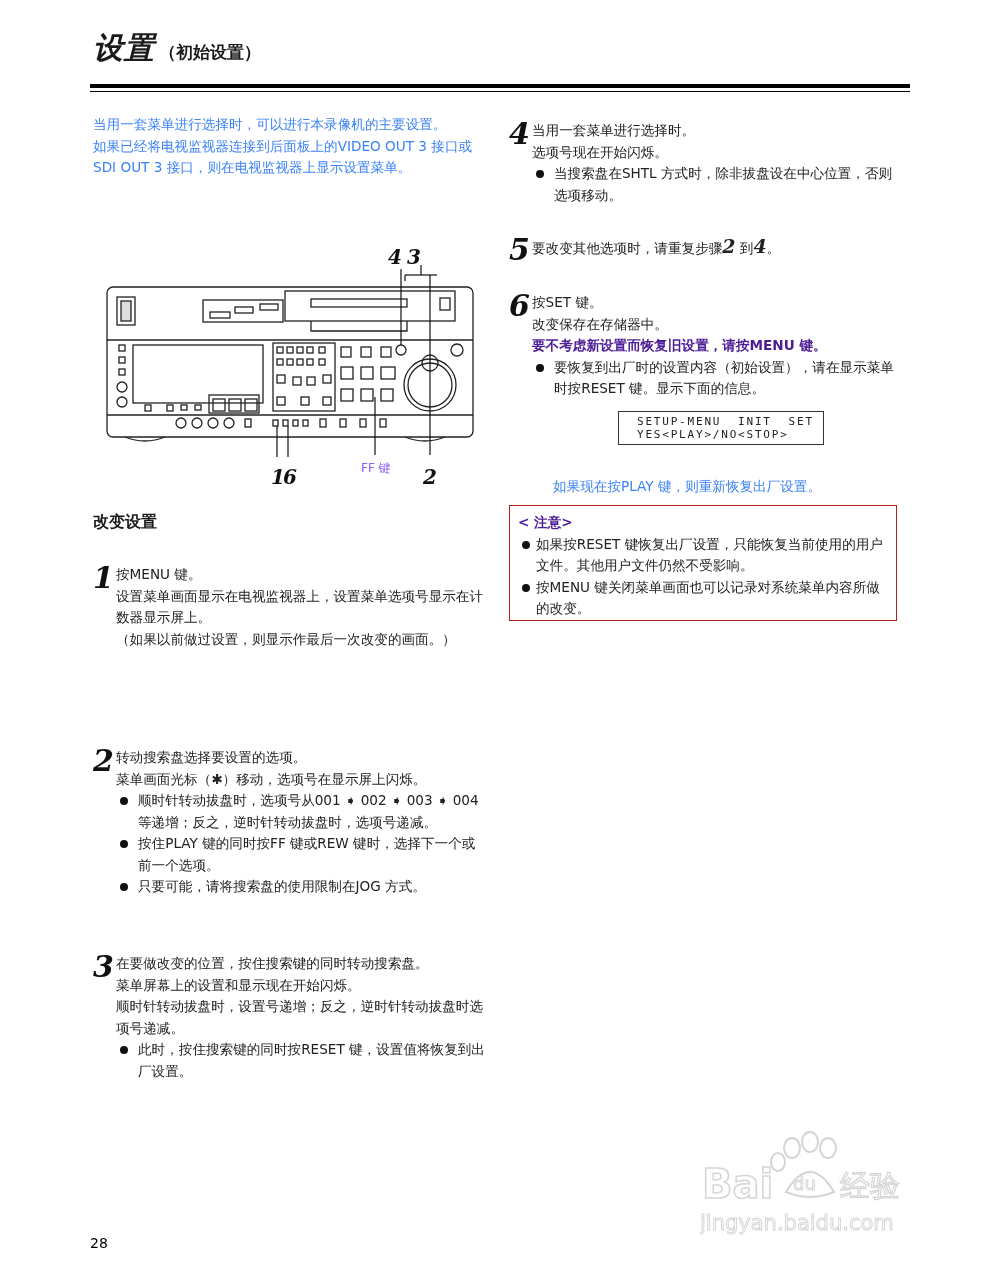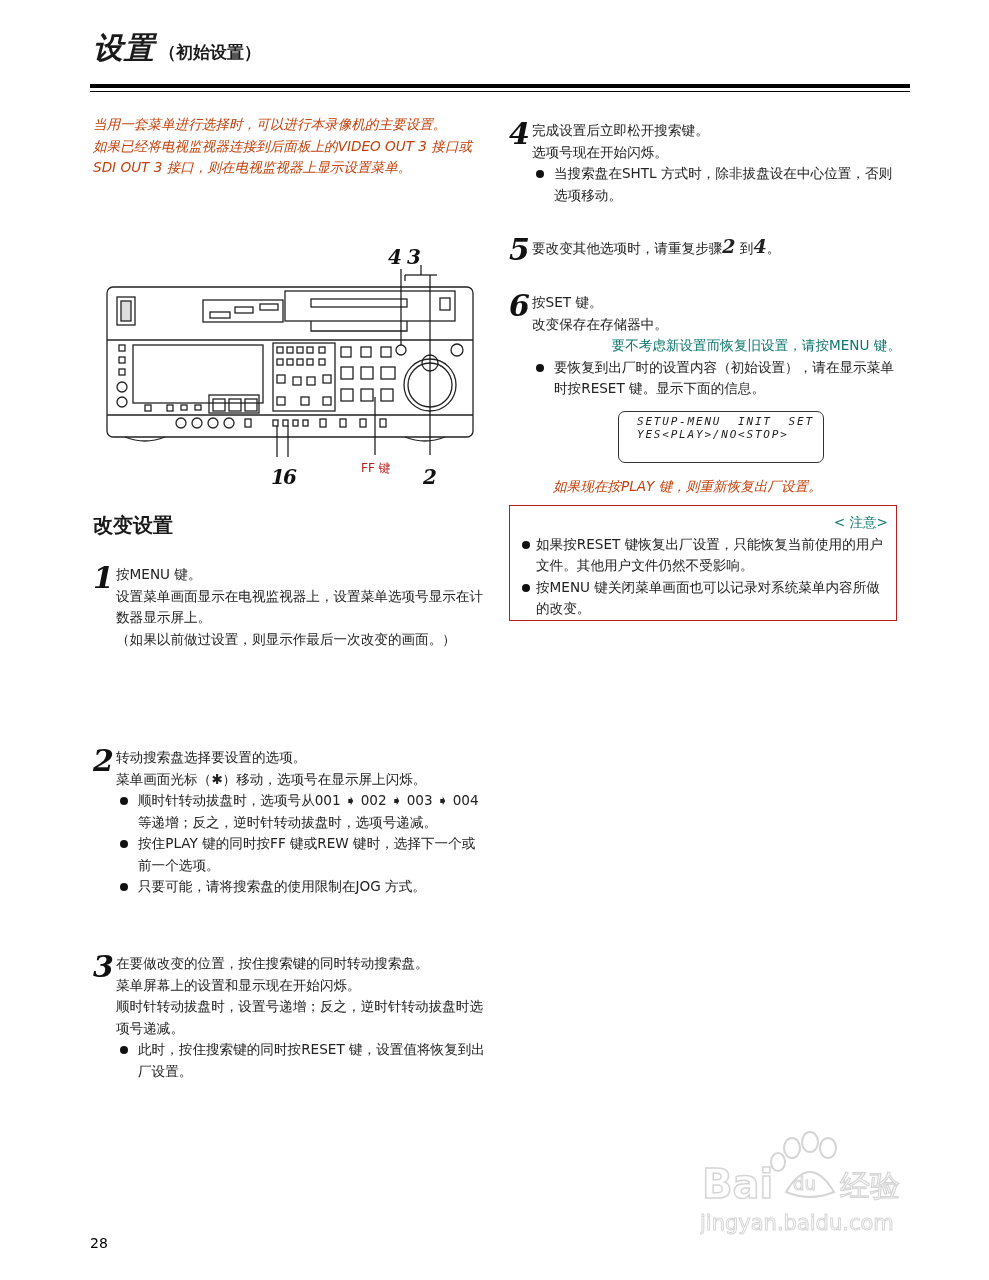--- a/index.html
+++ b/index.html
@@ -3,43 +3,43 @@
 <meta charset="utf-8">
 <style>
   html, body { margin:0; padding:0; background:#ffffff; }
   body { width:989px; height:1280px; position:relative; overflow:hidden;
          font-family:"DejaVu Sans","Liberation Sans",sans-serif; color:#1a1a1a; }
   .abs { position:absolute; }
   .title { left:93px; top:28px; font-size:30px; font-weight:bold; font-style:italic; letter-spacing:1px; }
   .subtitle { font-size:17px; font-style:normal; font-weight:bold; margin-left:4px; letter-spacing:0; }
   .rule-thick { left:90px; top:84px; width:820px; height:4px; background:#000; }
   .rule-thin { left:90px; top:91px; width:820px; height:1px; background:#000; }
-  .para { font-size:13.6px; line-height:21.5px; color:#c2410c;font-style:italic; }
+  .para { font-size:13.6px; line-height:21.5px; color:#3b82f6; }
   .para p { margin:0; }
   .step { position:absolute; }
   .step-num { position:absolute; left:0; top:-4px; font-family:"DejaVu Serif","Liberation Serif",serif;
               font-style:italic; font-weight:bold; font-size:30px; color:#111; }
   .step-body { margin-left:23px; font-size:13.6px; line-height:21.5px; color:#222; }
   .step-body p { margin:0; }
   .bullet { position:relative; padding-left:22px; }
   .bullet::before { content:""; position:absolute; left:4px; top:7px; width:8px; height:8px; border-radius:50%; background:#111; }
-  .bold { font-weight:normal; color:#0f766e;text-align:right; }
+  .bold { font-weight:bold; color:#4c1d95; }
   .inline-num { font-family:"DejaVu Serif","Liberation Serif",serif; font-style:italic; font-weight:bold; font-size:19px; }
-  .section-h { left:93px; top:512px; font-size:20px; font-weight:bold; }
-  .msgbox { position:absolute; left:618px; top:411px; width:206px; height:52px; border:1px solid #333; border-radius:7px;
+  .section-h { left:93px; top:512px; font-size:16px; font-weight:bold; }
+  .msgbox { position:absolute; left:618px; top:411px; width:206px; height:34px; border:1px solid #333; border-radius:0;
             font-family:"DejaVu Sans Mono","Liberation Mono",monospace; font-size:11px; letter-spacing:1.8px; line-height:13px;
-            padding:3px 0 0 18px; box-sizing:border-box; color:#222;font-style:italic; }
+            padding:3px 0 0 18px; box-sizing:border-box; color:#222; }
   .note { position:absolute; left:509px; top:505px; width:388px; height:116px; border:1px solid #b91c1c; box-sizing:border-box;
           padding:6px 8px; font-size:13.6px; line-height:21.5px; color:#222; }
   .note p { margin:0; }
   .page-num { left:90px; top:1235px; font-size:14px; color:#000000; }
   .watermark { left:700px; top:1130px; width:240px; height:120px; opacity:0.35;text-align:right; }
   .diagram { left:105px; top:245px; width:375px; height:245px; }
   .callout { position:absolute; font-family:"DejaVu Serif","Liberation Serif",serif; font-style:italic; font-weight:bold; font-size:20px; color:#111; }
-  .ff-label { position:absolute; font-size:12px; color:#b91c1c; }
+  .ff-label { position:absolute; font-size:12px; color:#8b5cf6; }
 </style>
 </head>
 <body>
 
 <div class="abs title">
   <span>设置</span><span class="subtitle">（初始设置）</span>
 </div>
 <div class="abs rule-thick"></div>
 <div class="abs rule-thin"></div>
 
@@ -188,21 +188,21 @@
     <p>在要做改变的位置，按住搜索键的同时转动搜索盘。</p>
     <p>菜单屏幕上的设置和显示现在开始闪烁。</p>
     <p>顺时针转动拔盘时，设置号递增；反之，逆时针转动拔盘时选项号递减。</p>
     <p class="bullet">此时，按住搜索键的同时按RESET 键，设置值将恢复到出厂设置。</p>
   </div>
 </div>
 
 <div class="step" style="left:509px; top:120px; width:392px;">
   <span class="step-num">4</span>
   <div class="step-body">
-    <p>完成设置后立即松开搜索键。</p>
+    <p>当用一套菜单进行选择时。</p>
     <p>选项号现在开始闪烁。</p>
     <p class="bullet">当搜索盘在SHTL 方式时，除非拔盘设在中心位置，否则选项移动。</p>
   </div>
 </div>
 
 <div class="step" style="left:509px; top:236px; width:392px;">
   <span class="step-num">5</span>
   <div class="step-body">
     <p><span>要改变其他选项时，请重复步骤</span><span class="inline-num">2</span><span> 到</span><span class="inline-num">4</span><span>。</span></p>
   </div>

